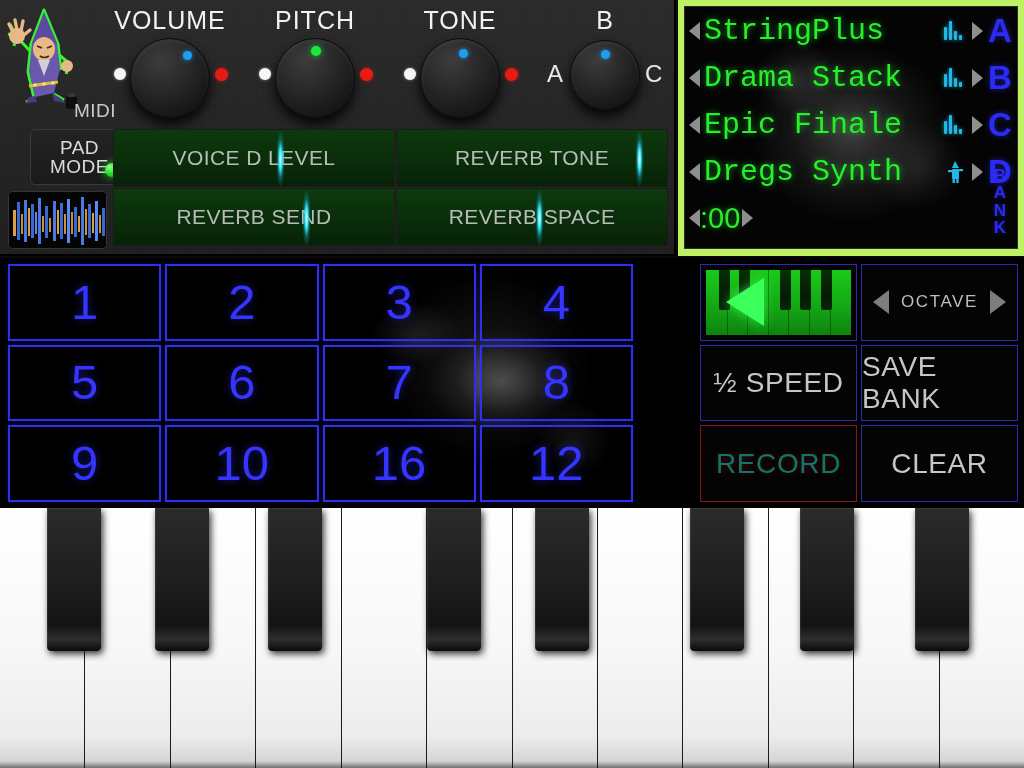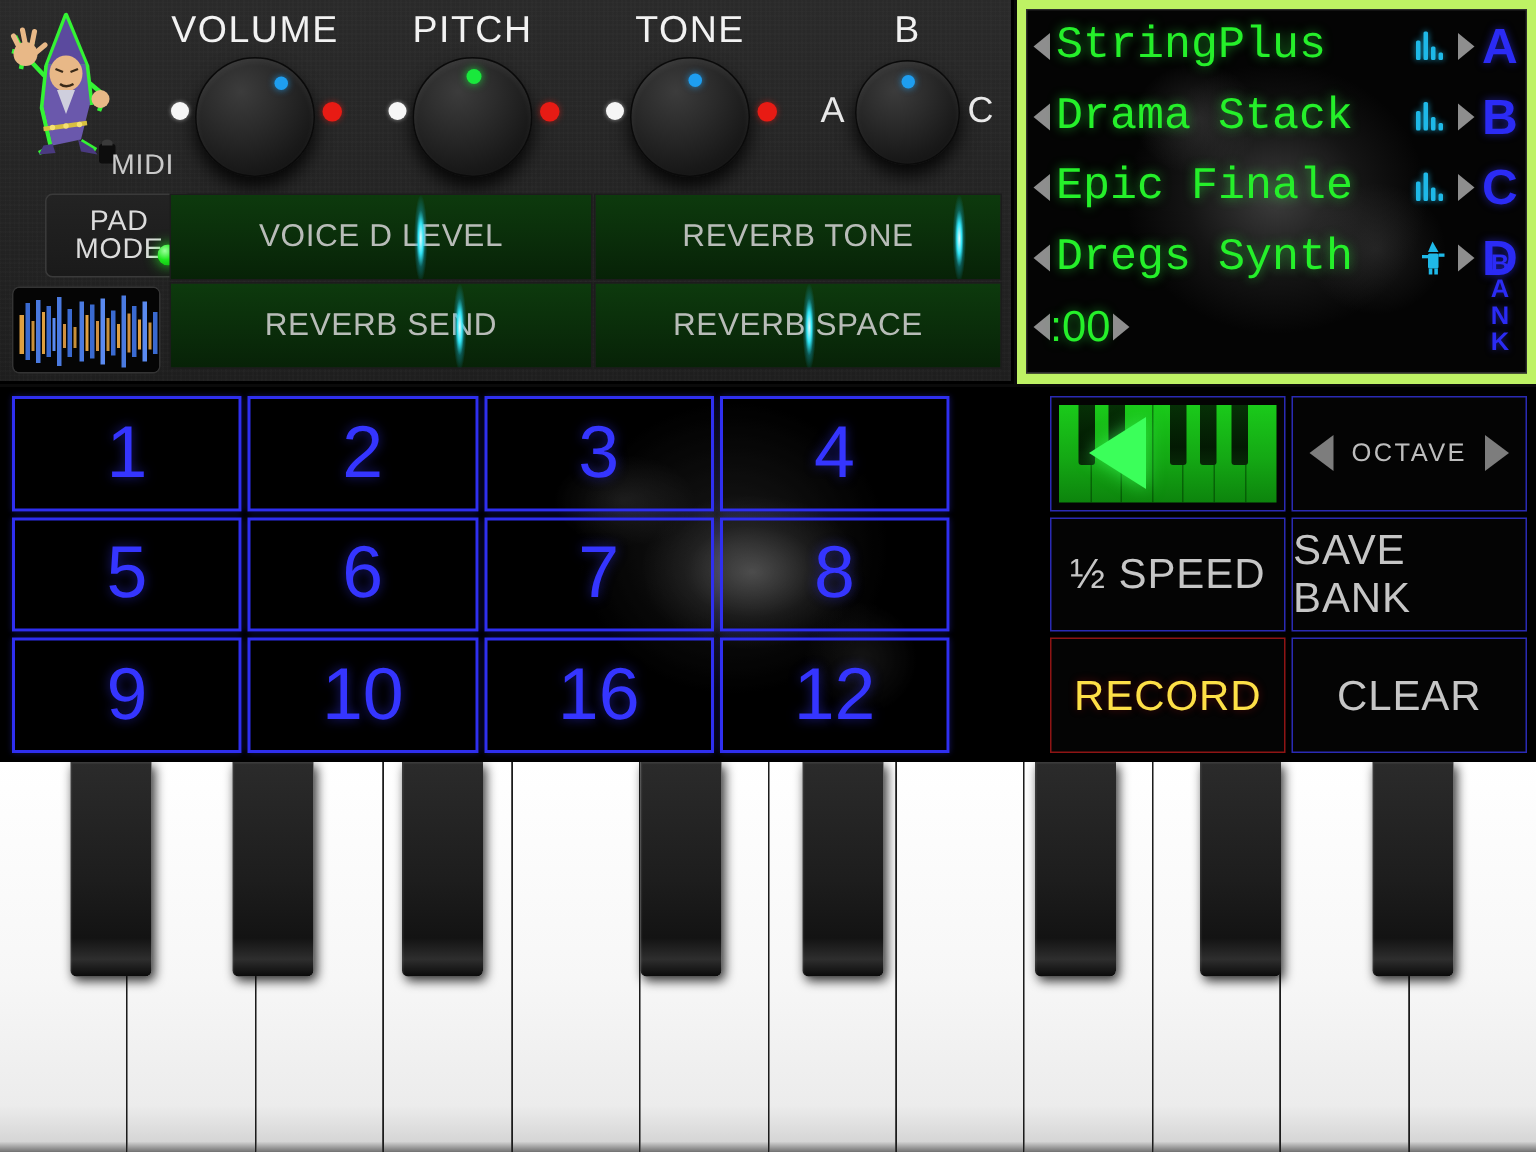--- a/index.html
+++ b/index.html
@@ -217,21 +217,21 @@
   .ctrl-btn {
     border: 1px solid #2a2ab4; background: #040404;
     display: flex; align-items: center; justify-content: center;
     position: relative; overflow: hidden;
   }
   .ctrl-btn.record { border-color: #8e1414; }
   .ctrl-btn span.lbl {
     font-size: 28px; color: #c6c6c6; letter-spacing: 0.6px;
     font-family: "Liberation Sans", sans-serif;
   }
-  .ctrl-btn.record span.lbl { color: #fde047; text-shadow: 0 0 6px rgba(190,20,20,0.4); }
+  .ctrl-btn.record span.lbl { color: #0f766e; text-shadow: 0 0 6px rgba(190,20,20,0.4); }
   .octave-lbl { font-size: 17px !important; letter-spacing: 1.6px !important; color: #bdbdbd !important; }
   .oct-tri-l {
     width: 0; height: 0; border-top: 12px solid transparent; border-bottom: 12px solid transparent;
     border-right: 16px solid #7d7d7d; margin-right: 12px;
   }
   .oct-tri-r {
     width: 0; height: 0; border-top: 12px solid transparent; border-bottom: 12px solid transparent;
     border-left: 16px solid #7d7d7d; margin-left: 12px;
   }
   

